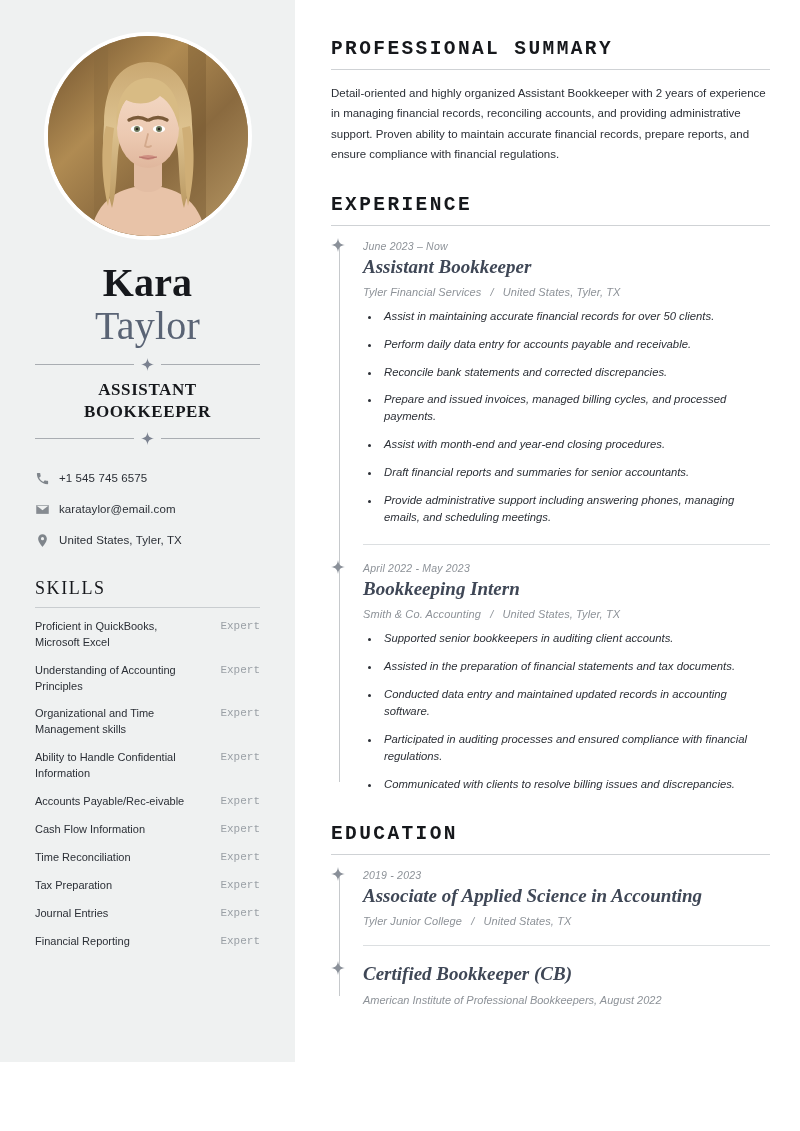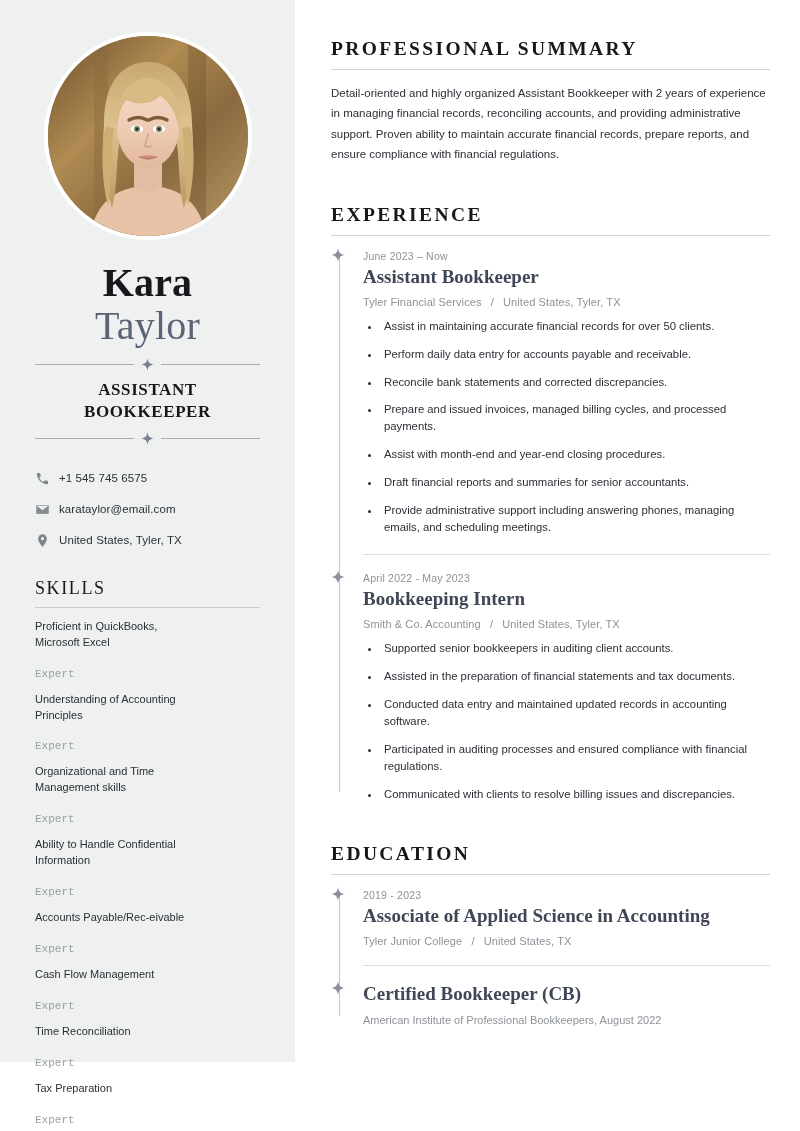--- a/index.html
+++ b/index.html
@@ -61,44 +61,44 @@
 
   .side-section-title {
     font-family: "Liberation Serif", serif;
     font-size: 18px; color: #16181c; letter-spacing: 1.6px;
     text-transform: uppercase; margin-top: 30px;
   }
   .side-rule { height:1px; background:#c9cdd0; margin-top: 8px; margin-bottom: 11px; }
 
   .skill-row {
     display: flex; justify-content: space-between; align-items: flex-start;
-    margin-bottom: 12px; gap: 16px; flex-direction: column;
+    margin-bottom: 12px; gap: 0;
   }
   .skill-name { font-size: 11px; color: #2b2f36; line-height: 1.45; max-width: 160px; }
   .skill-level { font-size: 11px; color: #9aa0a6; white-space: nowrap; padding-top:1px;font-family:Liberation Mono, monospace; }
 
   
   .main { flex: 1; padding: 38px 30px 0 36px; background:#fff; }
 
   .sec-title {
-    font-family: Liberation Serif, serif;
+    font-family: Liberation Mono, monospace;
     font-size: 19.5px; color: #16181c; letter-spacing: 2.4px;
     text-transform: uppercase;
   }
   .sec-rule { height: 1px; background: #cfd2d5; margin-top: 9px; }
 
   .summary-text {
     font-size: 11.5px; color: #2b2f36; line-height: 1.78;
     margin-top: 13px;
   }
 
-  .sec-gap { margin-top: 39px; }
+  .sec-gap { margin-top: 29px; }
 
   
-  .timeline { position: relative; margin-top: 14px; padding-left: 32px; }
+  .timeline { position: relative; margin-top: 14px; padding-left: 32px; font-style: italic; }
   .timeline::before {
     content:""; position:absolute; left: 7.5px; top: 5px; bottom: 12px;
     width: 1px; background: #c6c9cc;
   }
   .tl-entry { position: relative; padding-bottom: 2px; }
   .tl-spark {
     position: absolute; left: -32px; top: -2px; width: 16px; height: 16px; line-height: 0;
   }
   .tl-date { font-size: 10.5px; color: #8d9298; letter-spacing: .2px; }
   .tl-role {
@@ -256,21 +256,21 @@
       </div>
       <div class="skill-row">
         <span class="skill-name">Ability to Handle Confidential Information</span>
         <span class="skill-level">Expert</span>
       </div>
       <div class="skill-row">
         <span class="skill-name">Accounts Payable/Rec-eivable</span>
         <span class="skill-level">Expert</span>
       </div>
       <div class="skill-row">
-        <span class="skill-name">Cash Flow Management</span>
+        <span class="skill-name">Cash Flow Information</span>
         <span class="skill-level">Expert</span>
       </div>
       <div class="skill-row">
         <span class="skill-name">Time Reconciliation</span>
         <span class="skill-level">Expert</span>
       </div>
       <div class="skill-row">
         <span class="skill-name">Tax Preparation</span>
         <span class="skill-level">Expert</span>
       </div>

